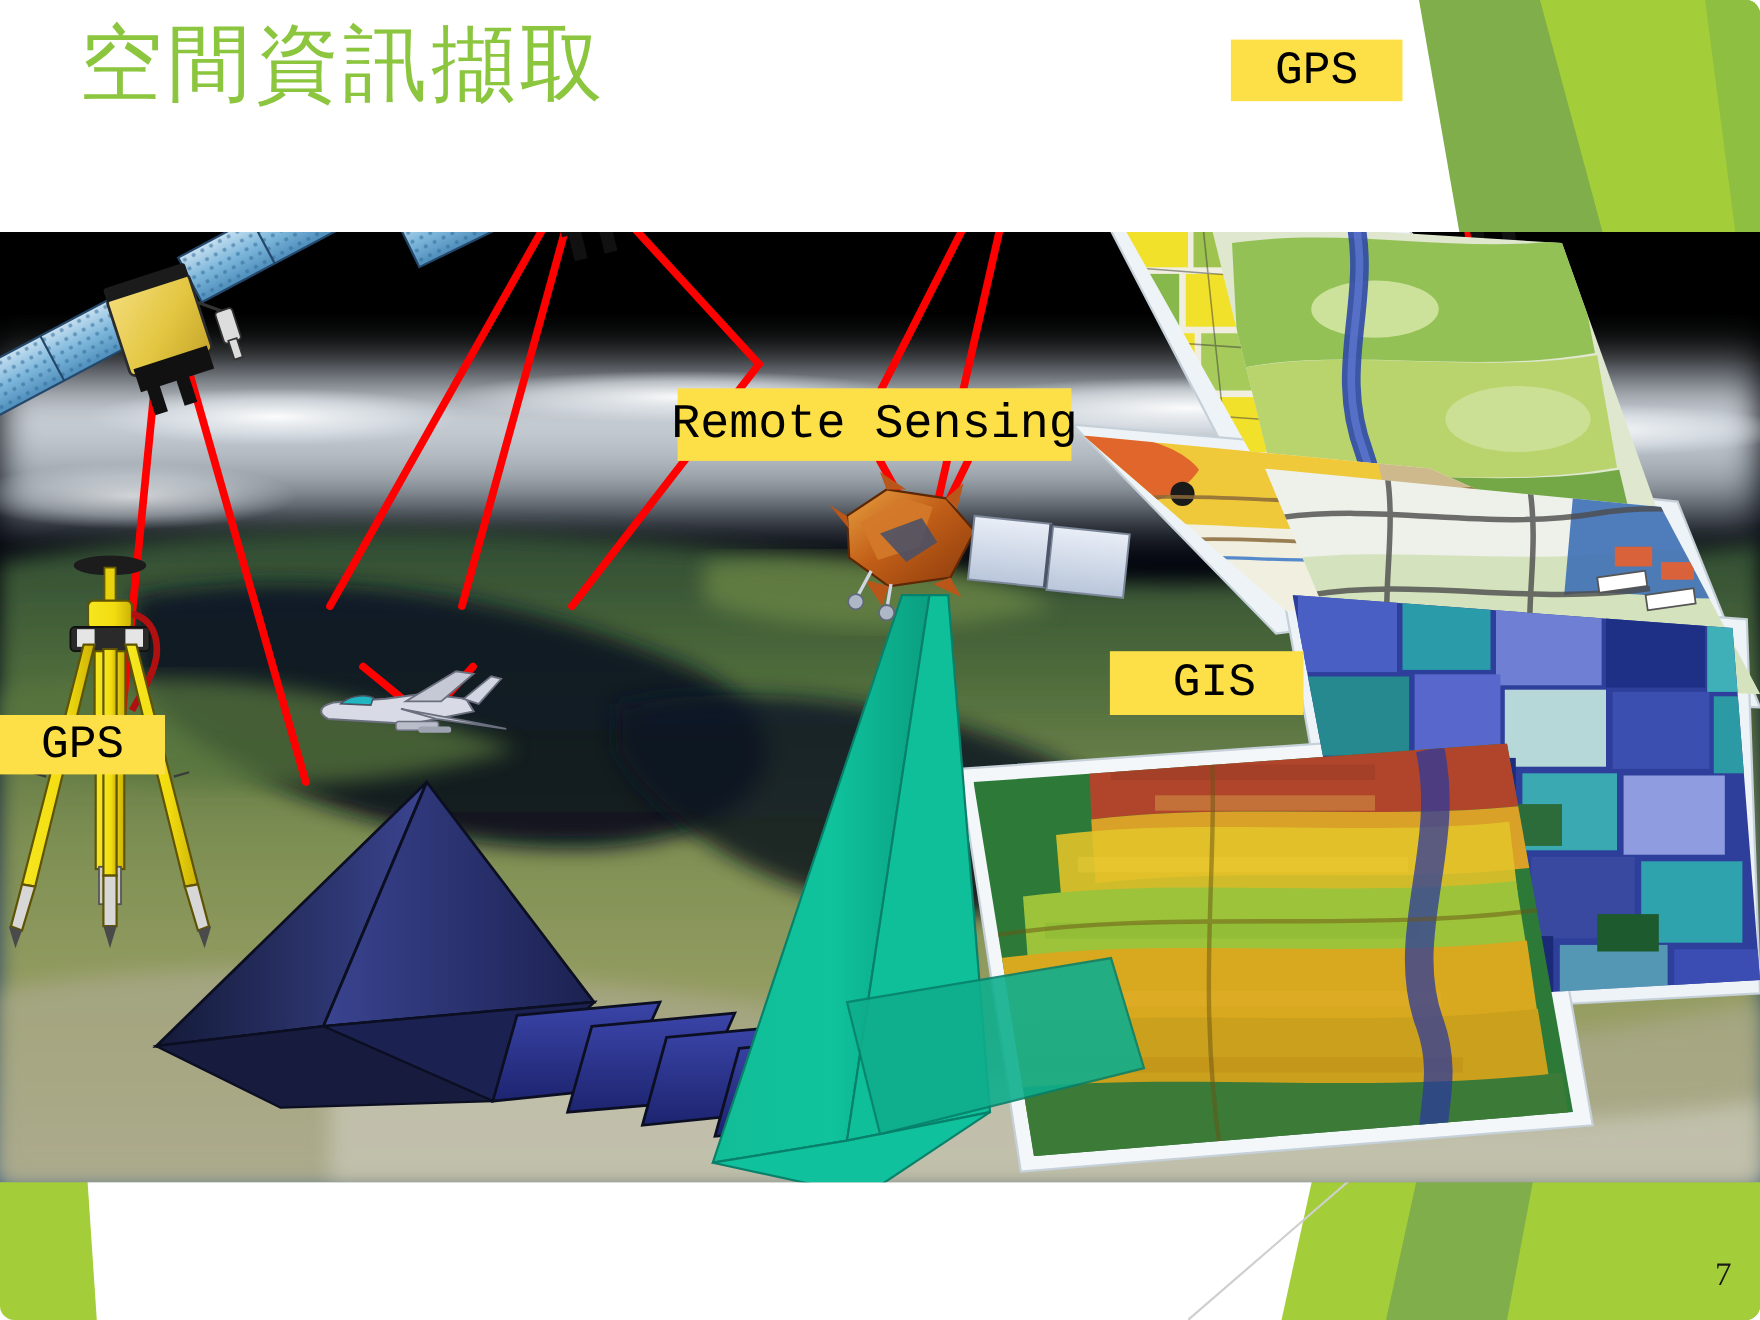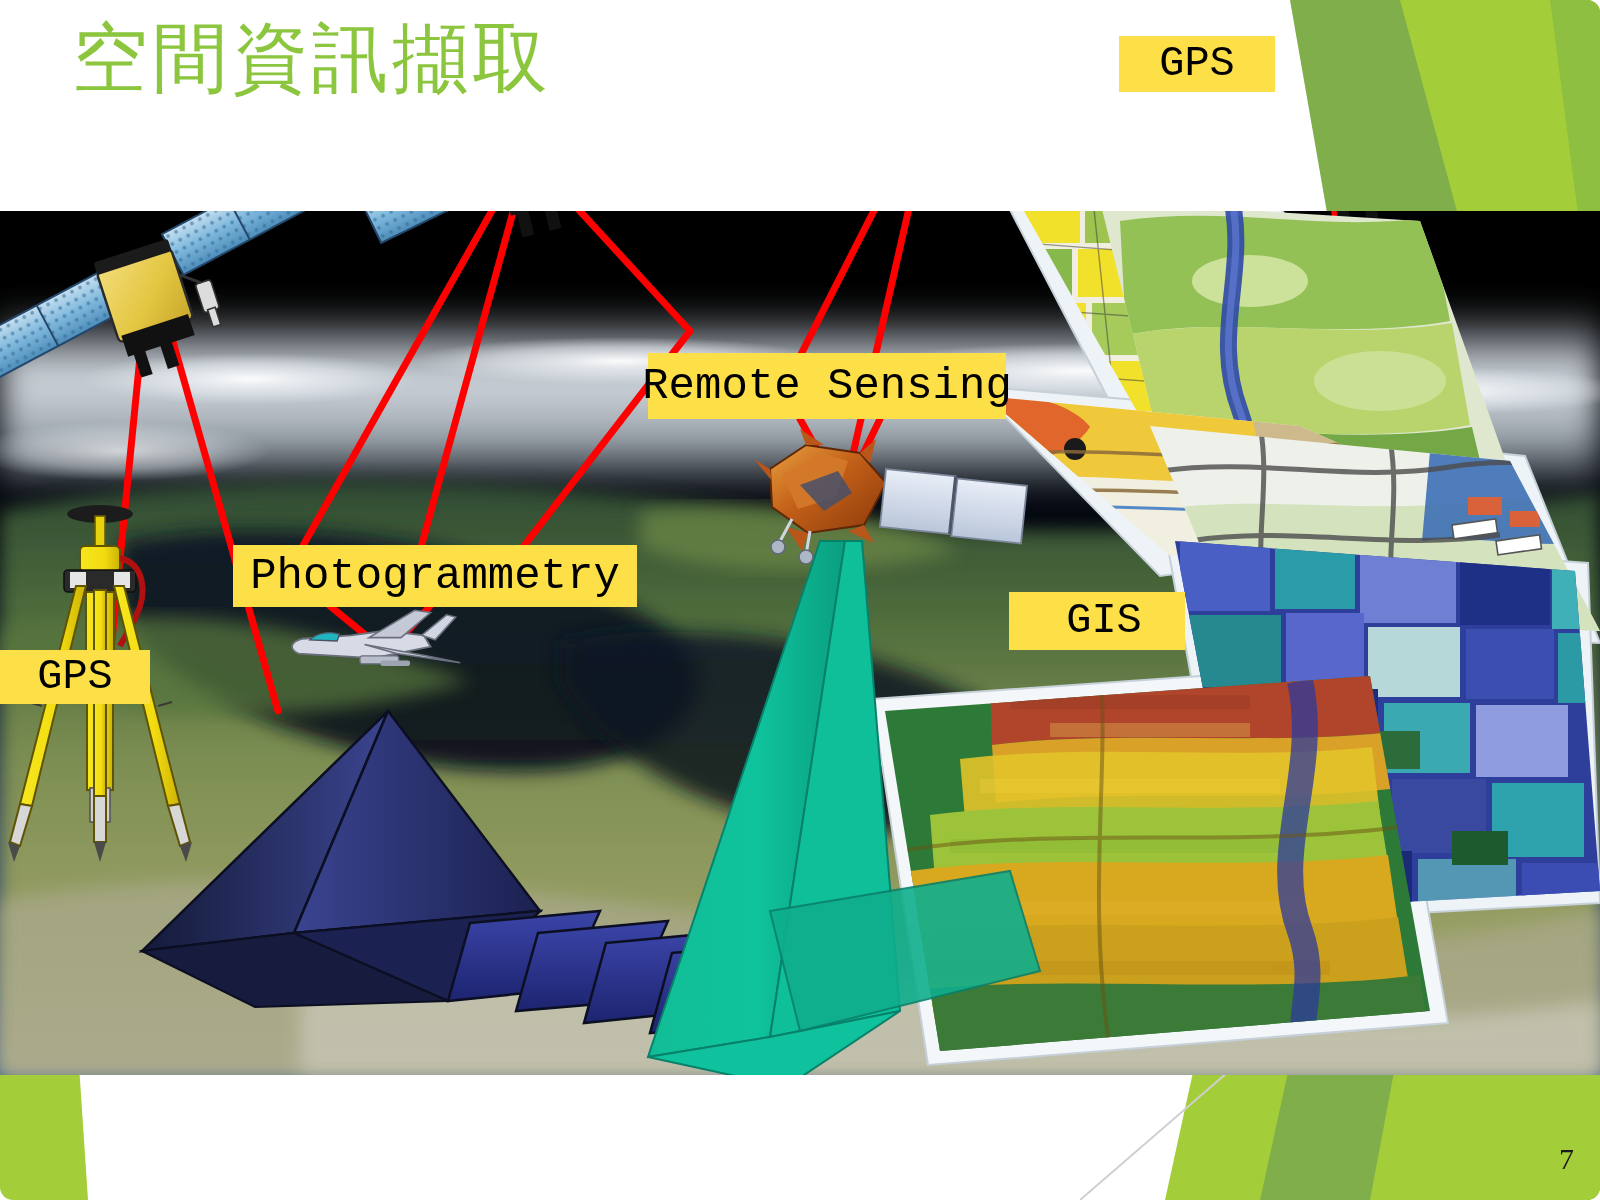--- a/index.html
+++ b/index.html
@@ -25,21 +25,21 @@
   #scene svg, #scene .layer{position:absolute;left:0;top:0;}
 
   
   .label{
     position:absolute;background:#fde047;color:#000;
     font-family:Liberation Mono, monospace;
     display:flex;align-items:center;justify-content:center;
     line-height:1;white-space:nowrap;z-index:60;
   }
   #label-gps-top{left:1119px;top:36px;width:156px;height:56px;font-size:42px;}
-  #label-remote-sensing{left:616px;top:353px;width:358px;height:66px;font-size:44px;margin-left:32px;}
+  #label-remote-sensing{left:616px;top:353px;width:358px;height:66px;font-size:44px;}
   #label-photogrammetry{left:233px;top:545px;width:404px;height:62px;font-size:44px;}
   #label-gis{left:1009px;top:592px;width:162px;height:58px;font-size:42px;padding-left:14px;}
   #label-gps-bottom{left:0px;top:650px;width:150px;height:54px;font-size:42px;}
 
   
   #page-number{
     position:absolute;right:26px;bottom:24px;
     font-family:"Liberation Serif","DejaVu Serif",serif;
     font-size:30px;color:#1a1a1a;z-index:70;
   }
@@ -596,21 +596,20 @@
         </g>
       </g>
     </svg>
 
   </div>
 
   <div class="label" id="label-gps-top">GPS</div>
 
   <div class="label" id="label-remote-sensing">Remote Sensing</div>
 
-  <div class="label" id="label-photogrammetry">Photogrammetry</div>
 
   <div class="label" id="label-gis">GIS</div>
 
   <div class="label" id="label-gps-bottom">GPS</div>
 
   <div id="page-number">7</div>
 
 </div>
 
 </body></html>

